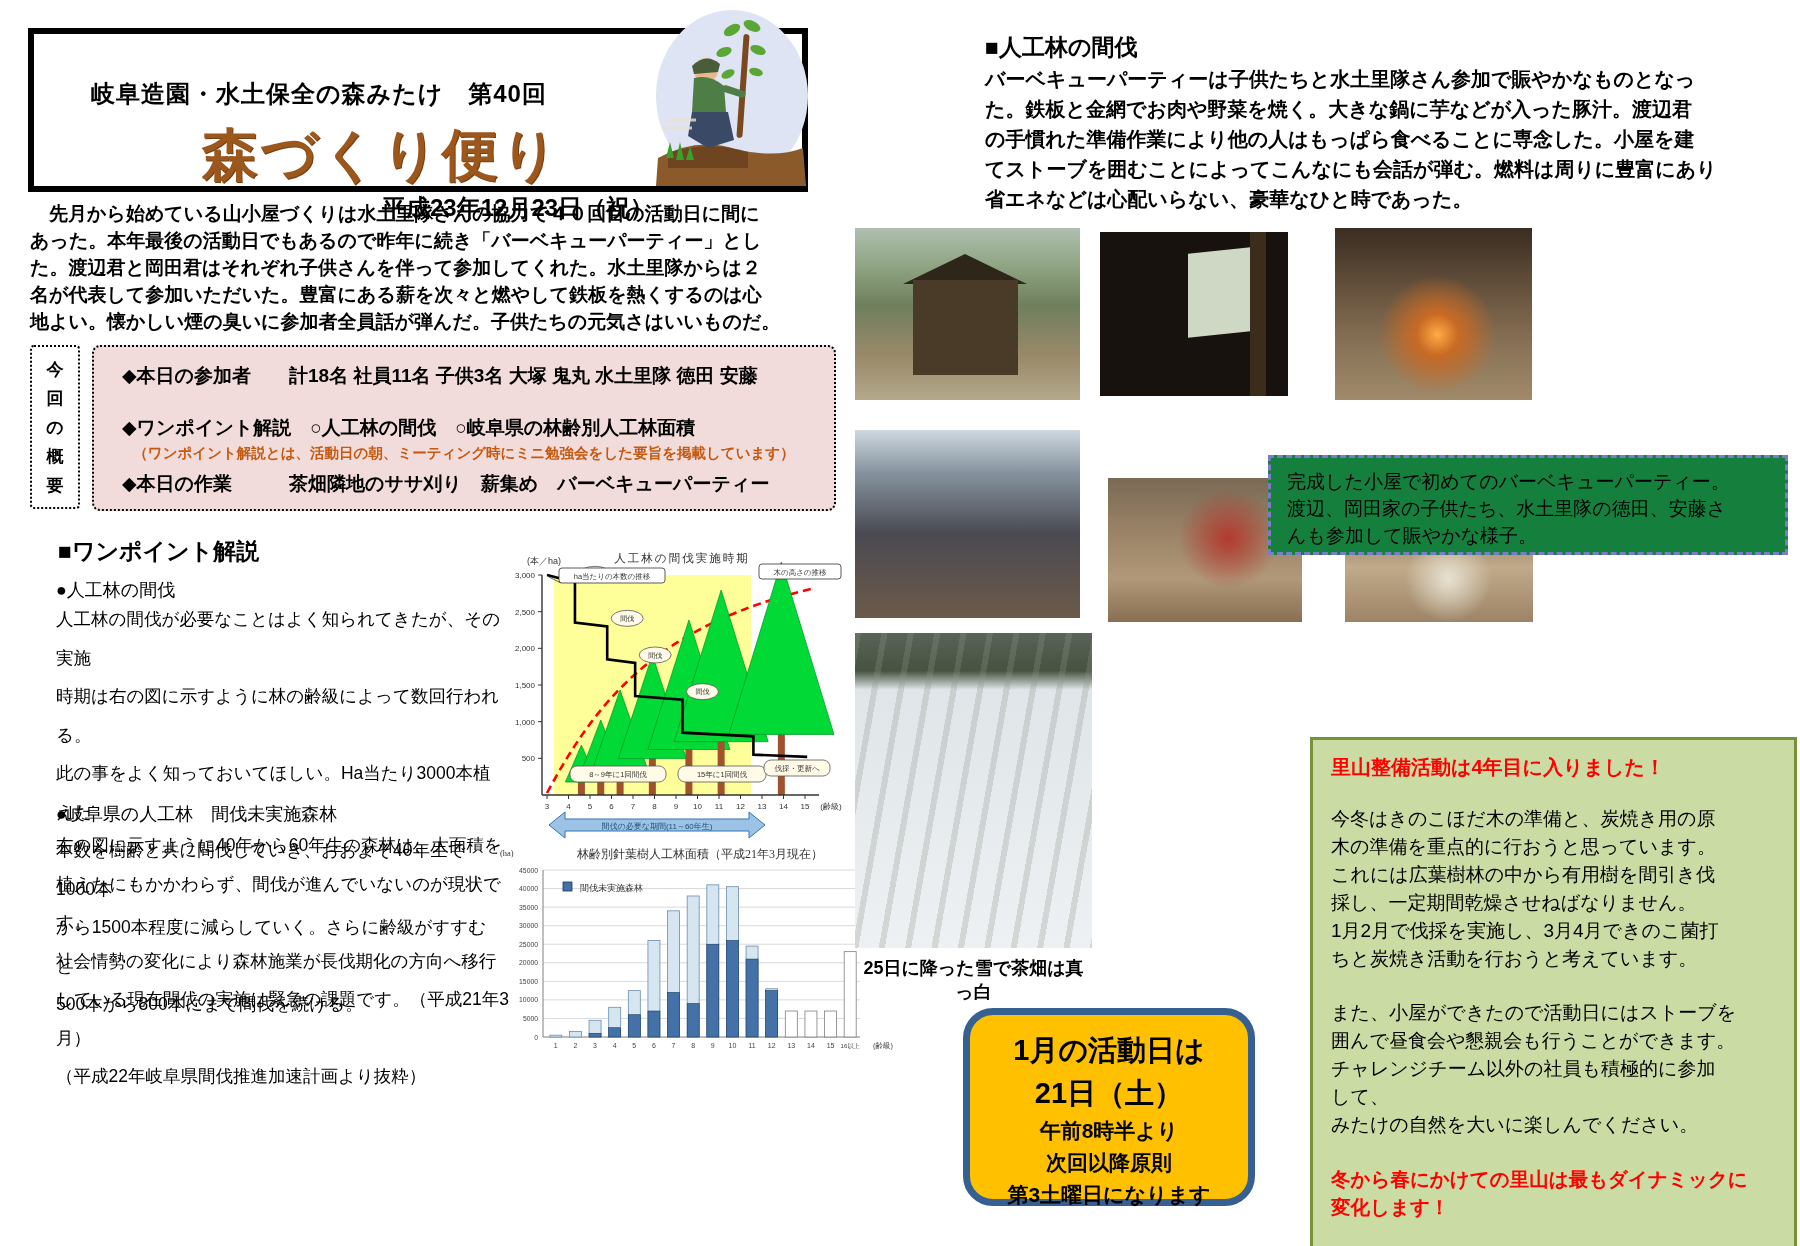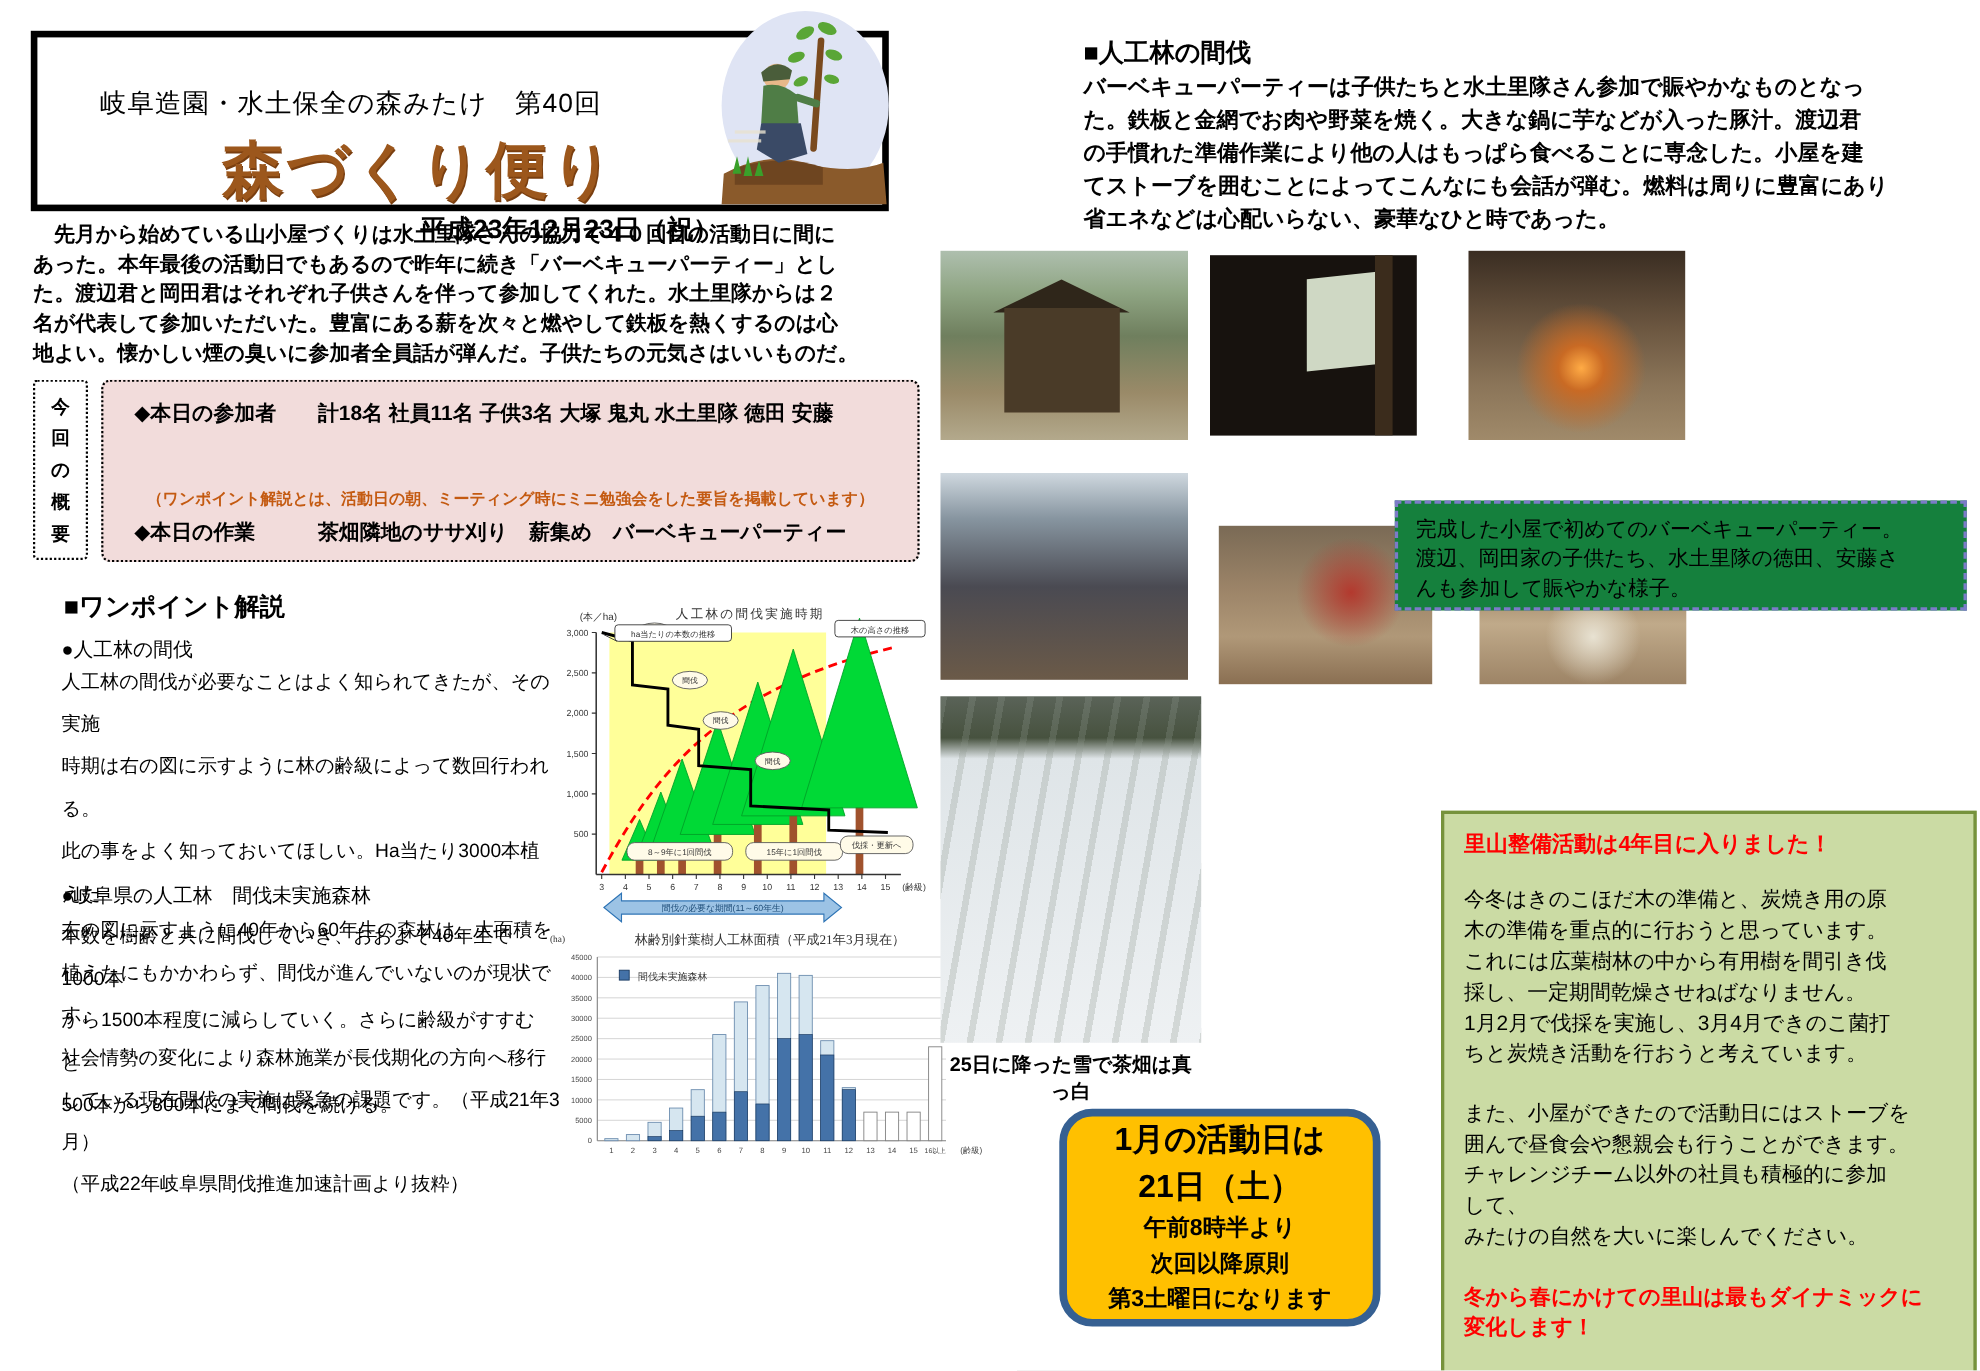--- a/index.html
+++ b/index.html
@@ -2,21 +2,21 @@
 <html><head>
 <meta charset="utf-8">
 <style>
   html,body{margin:0;padding:0;background:#e8e8e8;}
   #page{position:relative;width:1800px;height:1246px;background:#ffffff;overflow:hidden;
         font-family:"Liberation Sans","DejaVu Sans",sans-serif;color:#000;}
   .abs{position:absolute;}
   .pre{white-space:pre-line;}
   
   #header-box{left:28px;top:28px;width:768px;height:152px;border:6px solid #000;background:#fff;}
-  #org-line{left:40px;top:44px;font-size:24px;font-weight:normal;letter-spacing:1px;padding-left:17px;}
+  #org-line{left:40px;top:44px;font-size:24px;font-weight:bold;letter-spacing:1px;padding-left:17px;}
   #main-title{left:168px;top:84px;font-size:56px;font-weight:bold;color:#9c571c;letter-spacing:3px;
               text-shadow:1px 1px 0 #7a3f10;}
   #issue-date{left:348px;top:158px;font-size:24px;font-weight:bold;}
   #header-illustration{left:648px;top:8px;width:162px;height:178px;}
   
   #intro-text{left:30px;top:200px;width:795px;font-size:19px;font-weight:bold;line-height:27px;}
   
   #overview-side{left:30px;top:345px;width:46px;height:160px;border:2px dotted #000;border-radius:4px;
                  display:flex;align-items:center;justify-content:center;text-align:center;
                  font-size:17px;font-weight:bold;line-height:29px;}
@@ -58,21 +58,21 @@
     background:radial-gradient(circle at 55% 70%, #e8e2d2 0%, rgba(0,0,0,0) 30%),
                linear-gradient(180deg,#6f5d49 0%,#93775a 30%,#c0aa8a 62%,#9d8466 100%);}
   #photo-7{left:855px;top:633px;width:237px;height:315px;
     background:repeating-linear-gradient(100deg, rgba(140,150,140,.28) 0 6px, rgba(0,0,0,0) 6px 26px),
                linear-gradient(180deg,#5a6358 0%,#47523f 12%,#dfe5e8 18%,#eef1f3 100%);}
   #caption-box{left:1268px;top:455px;width:520px;height:100px;border:3px dashed #7b7bc8;
                padding:10px 16px;box-sizing:border-box;font-size:19px;line-height:27px;background:#15803d;}
   #snow-caption{left:855px;top:956px;width:237px;text-align:center;font-size:18px;font-weight:bold;}
   
   #schedule-box{left:963px;top:1008px;width:292px;height:198px;background:#ffc000;border:7px solid #366092;
-                border-radius:30px;box-sizing:border-box;text-align:center;}
+                border-radius:30px;box-sizing:border-box;text-align:center;padding-top:14px;}
   .sch-big{font-size:29px;font-weight:bold;line-height:43px;}
   .sch-small{font-size:21px;font-weight:bold;line-height:32px;}
   
   #green-box{left:1310px;top:737px;width:487px;height:602px;background:#cbdba4;border:3px solid #76923c;
              box-sizing:border-box;padding:14px 18px;}
   #gb-title{color:#ff0000;font-size:20px;font-weight:bold;margin-bottom:24px;}
   .gb-para{font-size:19px;line-height:28px;margin-bottom:26px;}
   #gb-footer{color:#ff0000;font-size:19.5px;font-weight:bold;line-height:28px;}
 </style>
 </head>
@@ -120,20 +120,21 @@
 名が代表して参加いただいた。豊富にある薪を次々と燃やして鉄板を熱くするのは心
 地よい。懐かしい煙の臭いに参加者全員話が弾んだ。子供たちの元気さはいいものだ。</div>
 
   <div class="abs pre" id="overview-side">今
 回
 の
 概
 要</div>
   <div class="abs" id="overview-box">
     <div class="abs" id="ov-participants">◆本日の参加者　　計18名  社員11名 子供3名  大塚  鬼丸  水土里隊  徳田  安藤</div>
+    <div class="abs" id="ov-onepoint">◆ワンポイント解説　○人工林の間伐　○岐阜県の林齢別人工林面積</div>
     <div class="abs" id="ov-note">（ワンポイント解説とは、活動日の朝、ミーティング時にミニ勉強会をした要旨を掲載しています）</div>
     <div class="abs" id="ov-work">◆本日の作業　　　茶畑隣地のササ刈り　薪集め　バーベキューパーティー</div>
   </div>
 
   <div class="abs" id="op-heading">■ワンポイント解説</div>
   <div class="abs" id="op-sub1">●人工林の間伐</div>
   <div class="abs pre" id="op-body1">人工林の間伐が必要なことはよく知られてきたが、その実施
 時期は右の図に示すように林の齢級によって数回行われる。
 此の事をよく知っておいてほしい。Ha当たり3000本植えた
 本数を樹齢と共に間伐していき、おおよそ40年生で1000本

